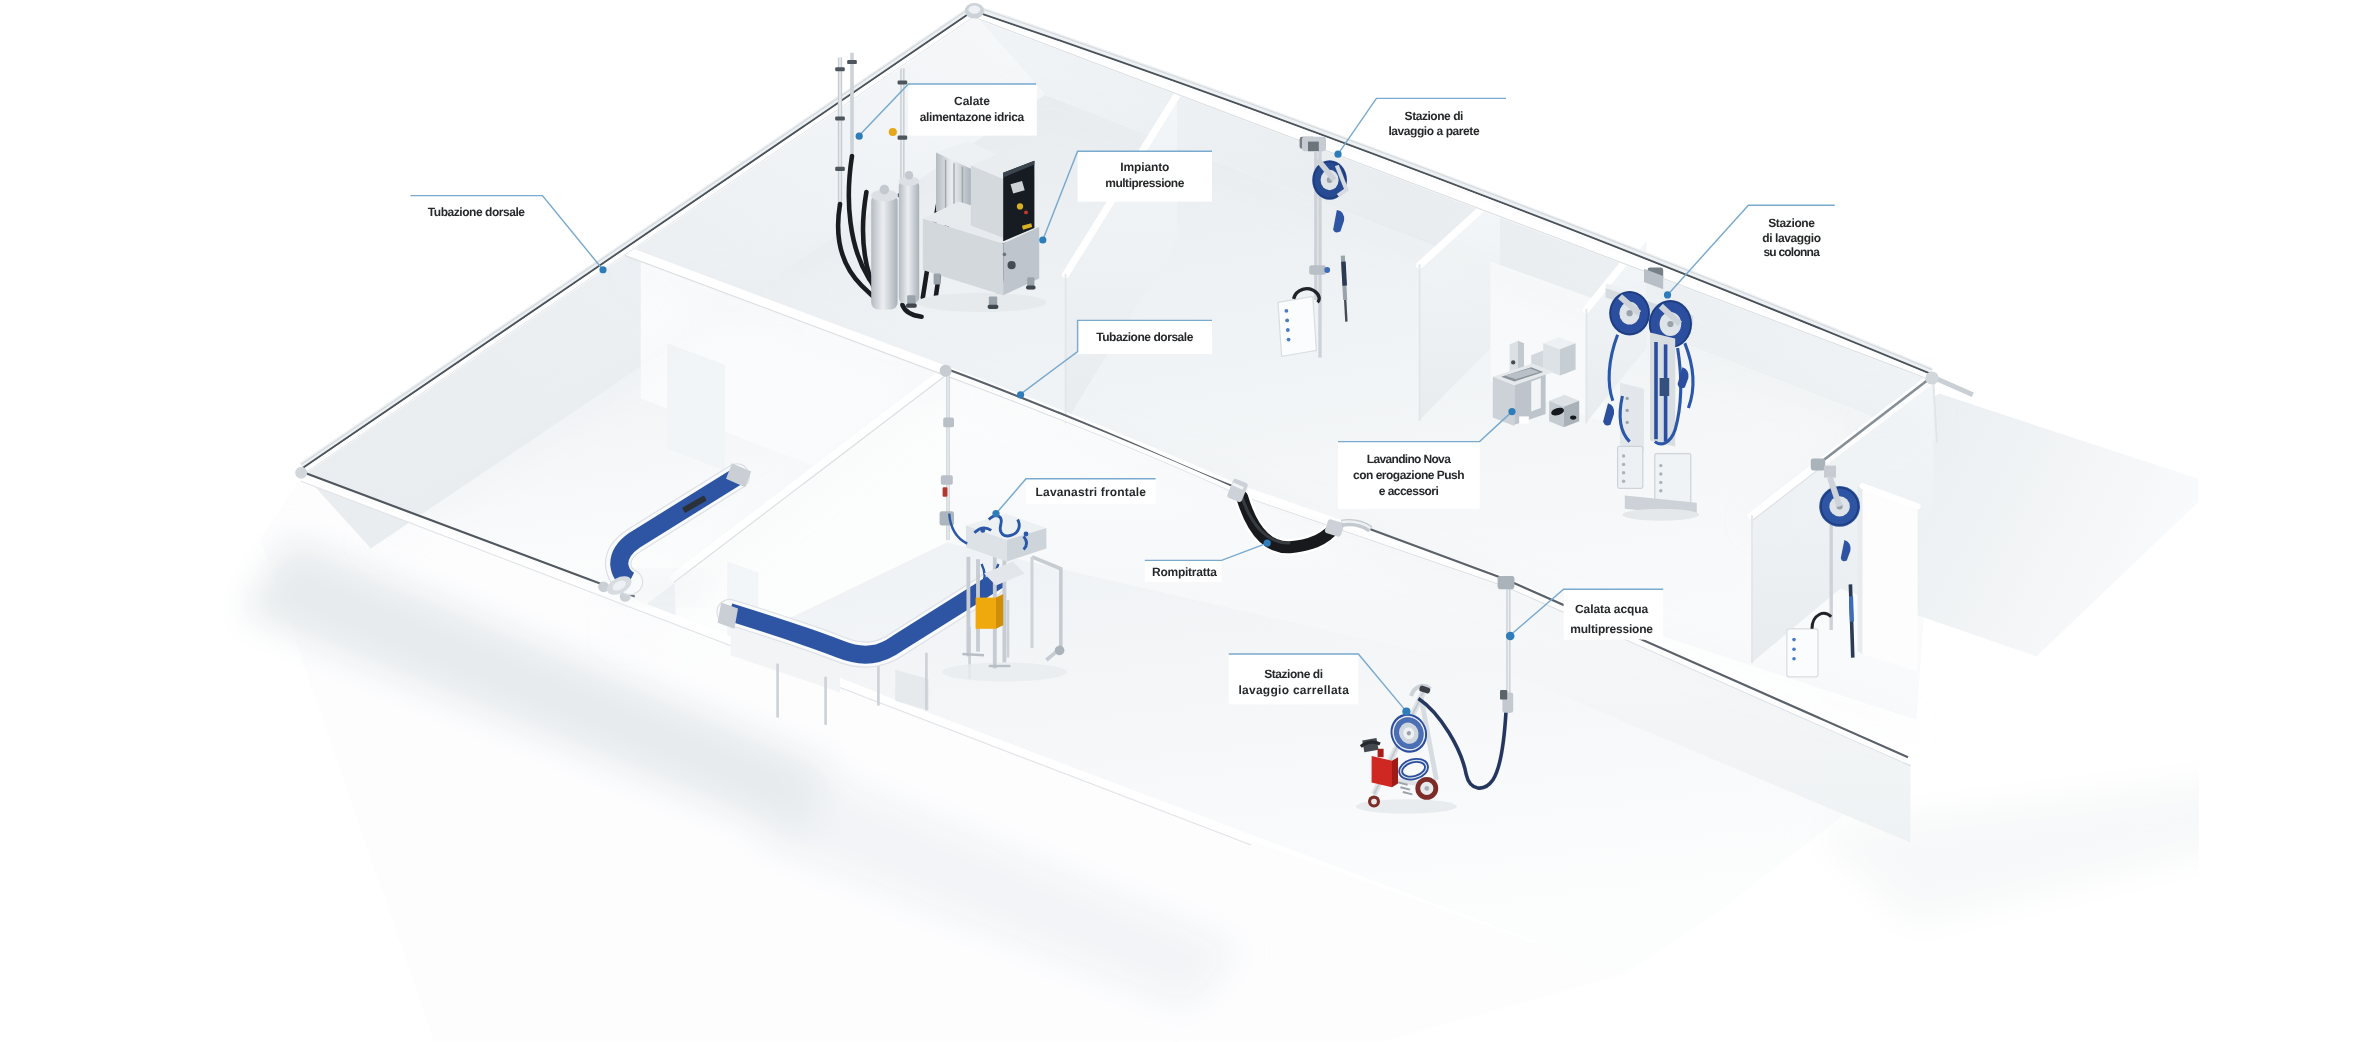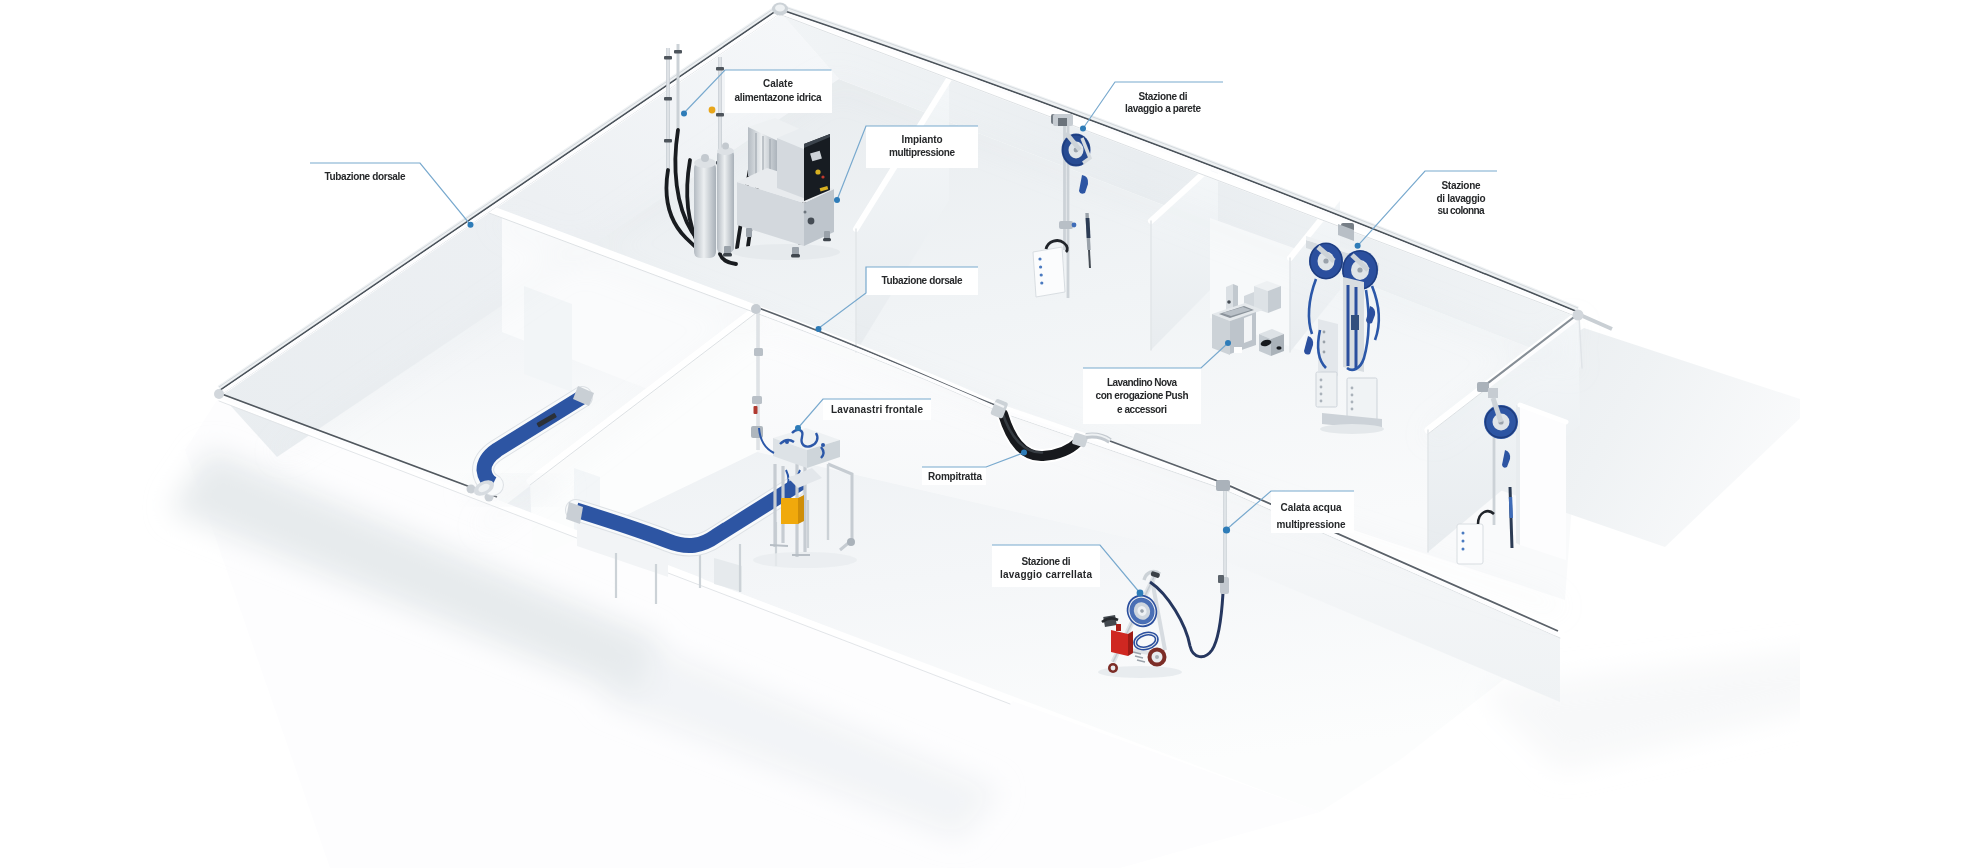--- a/index.html
+++ b/index.html
@@ -1,16 +1,16 @@
 <!DOCTYPE html>
 <html><head>
 <meta charset="utf-8">
 <style>
   html,body{margin:0;padding:0;background:#ffffff;}
-  #scene{position:relative;width:1800px;height:868px;overflow:hidden;font-family:"Liberation Sans",sans-serif;}
+  #scene{position:relative;width:1800px;height:868px;overflow:hidden;font-family:"Liberation Sans",sans-serif;padding-left:32px;}
 </style>
 </head>
 <body>
 <div id="scene">
 <svg width="1978" height="868" viewBox="0 0 1978 868">
 <defs>
   <linearGradient id="gFloorBack" x1="0" y1="0" x2="0.35" y2="1">
     <stop offset="0" stop-color="#e7ebee"></stop>
     <stop offset="0.55" stop-color="#f1f4f6"></stop>
     <stop offset="1" stop-color="#f9fafb"></stop>

